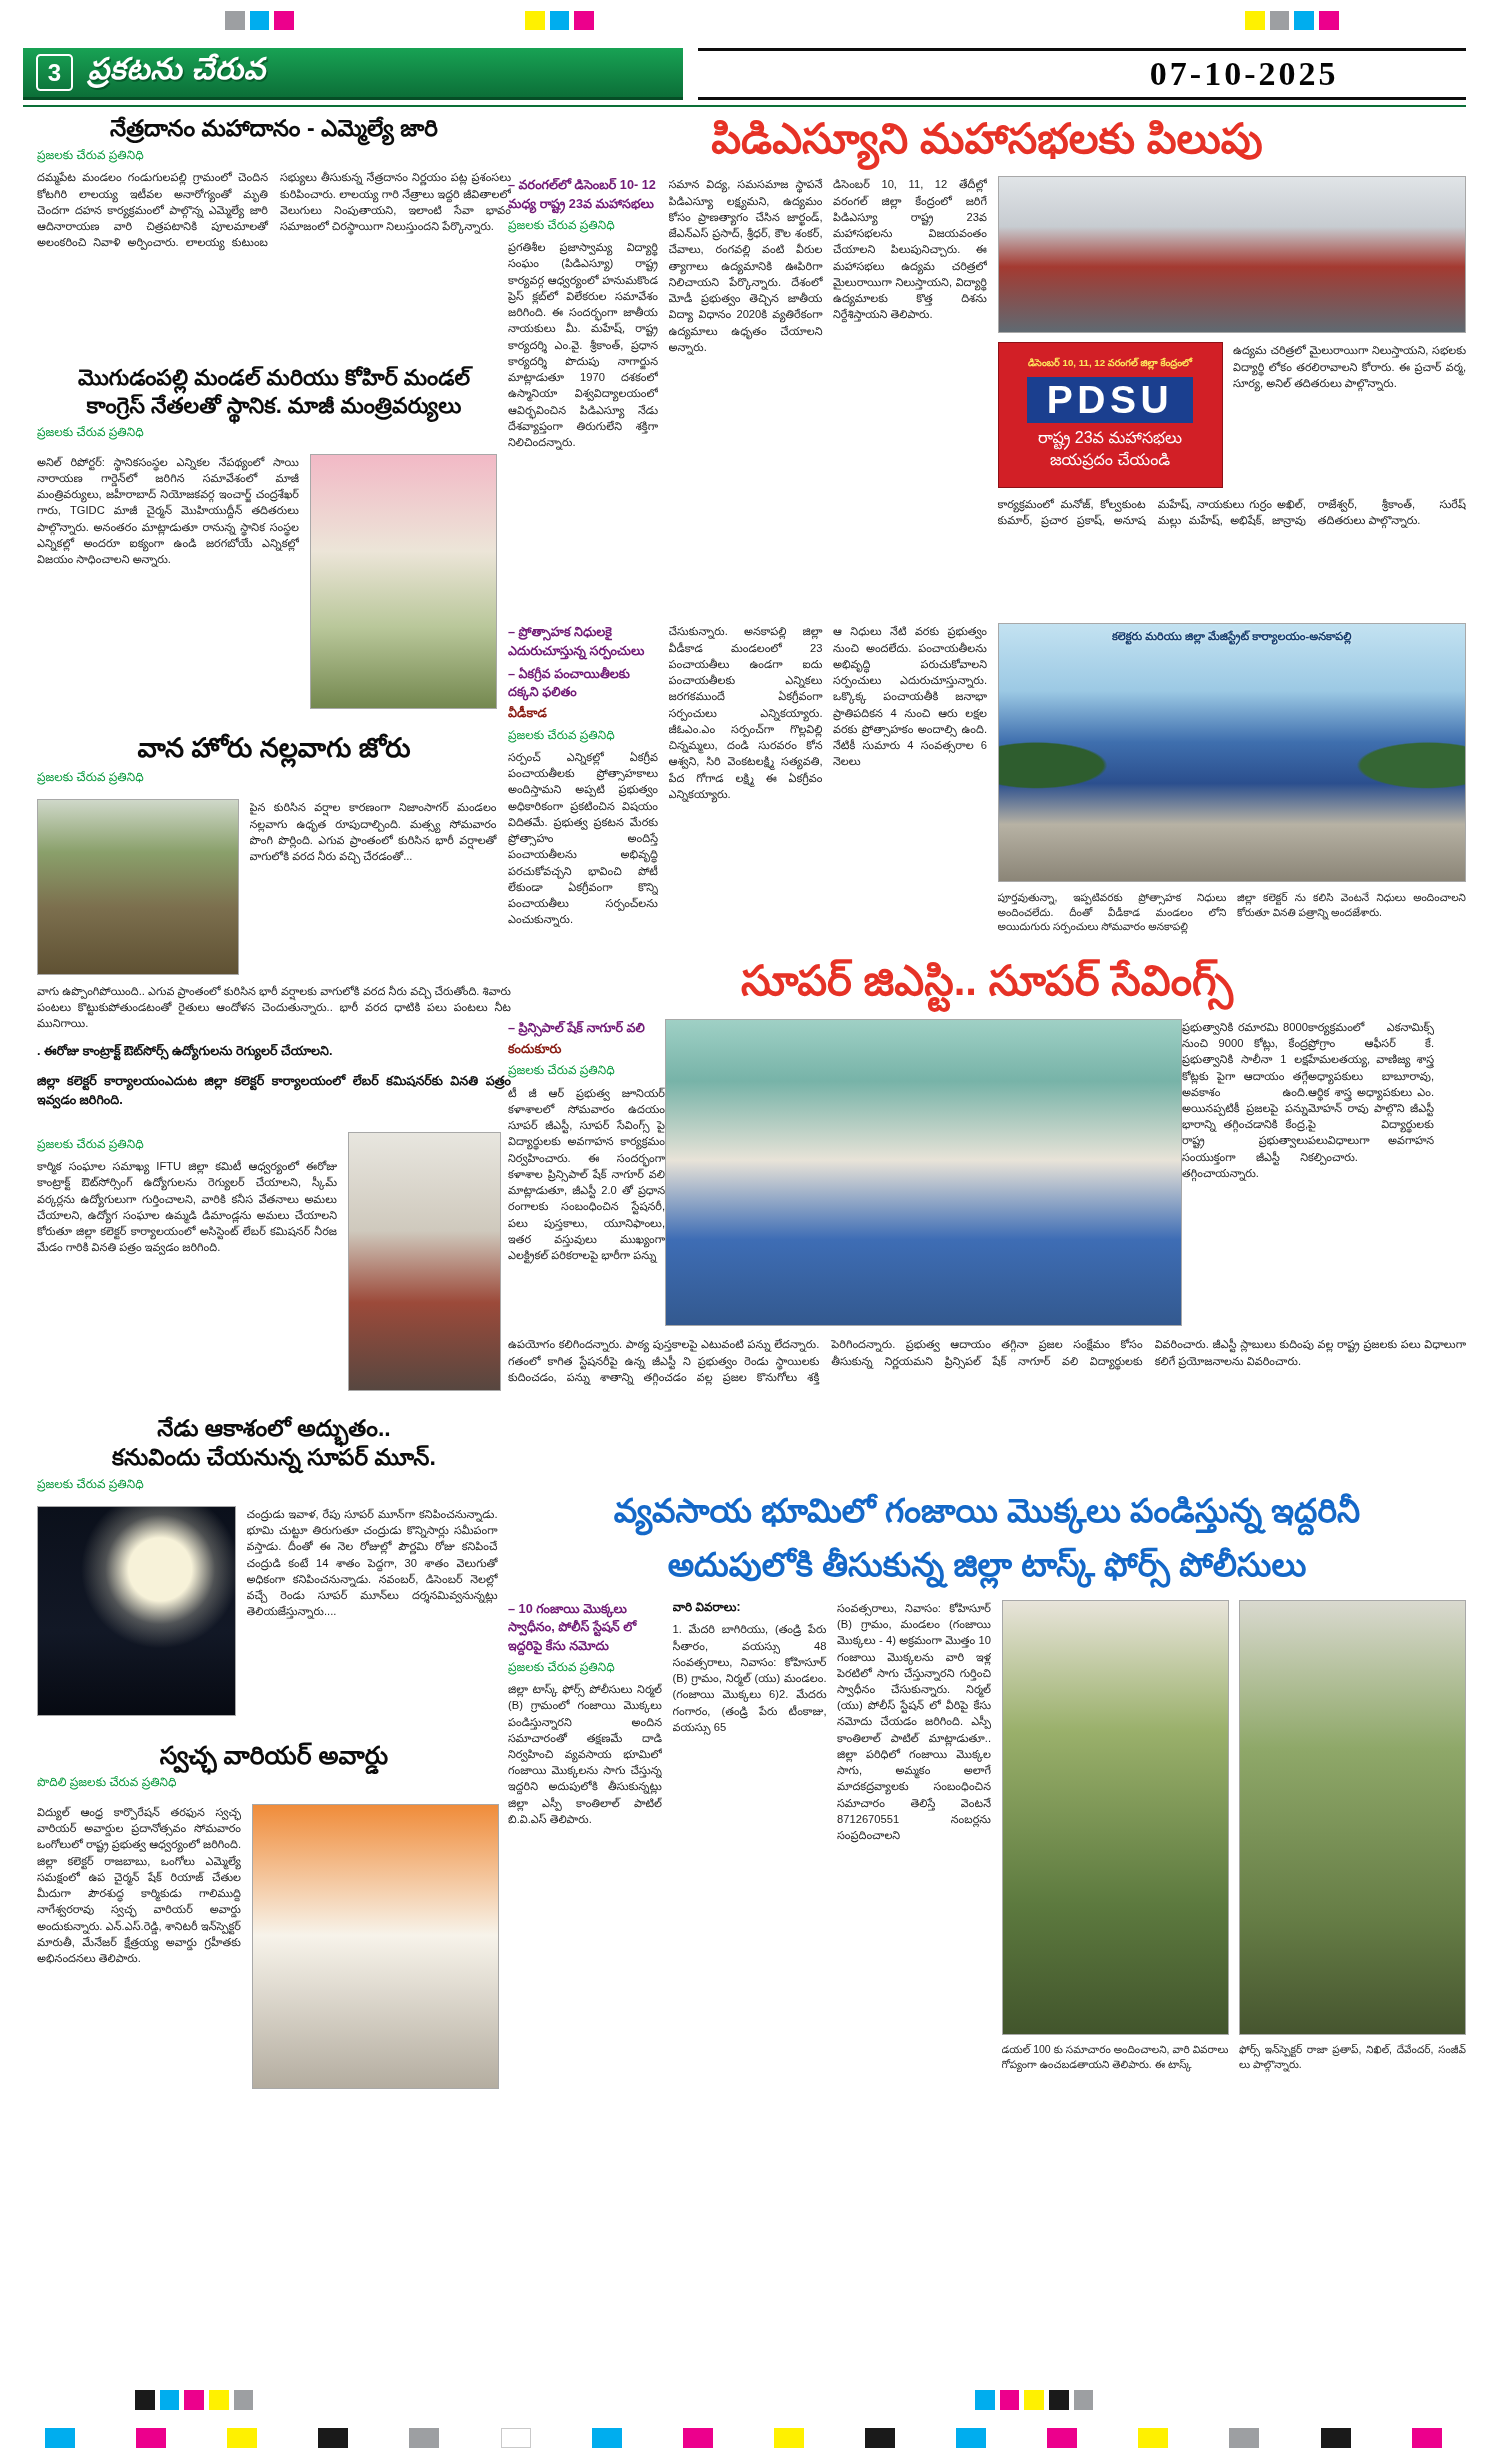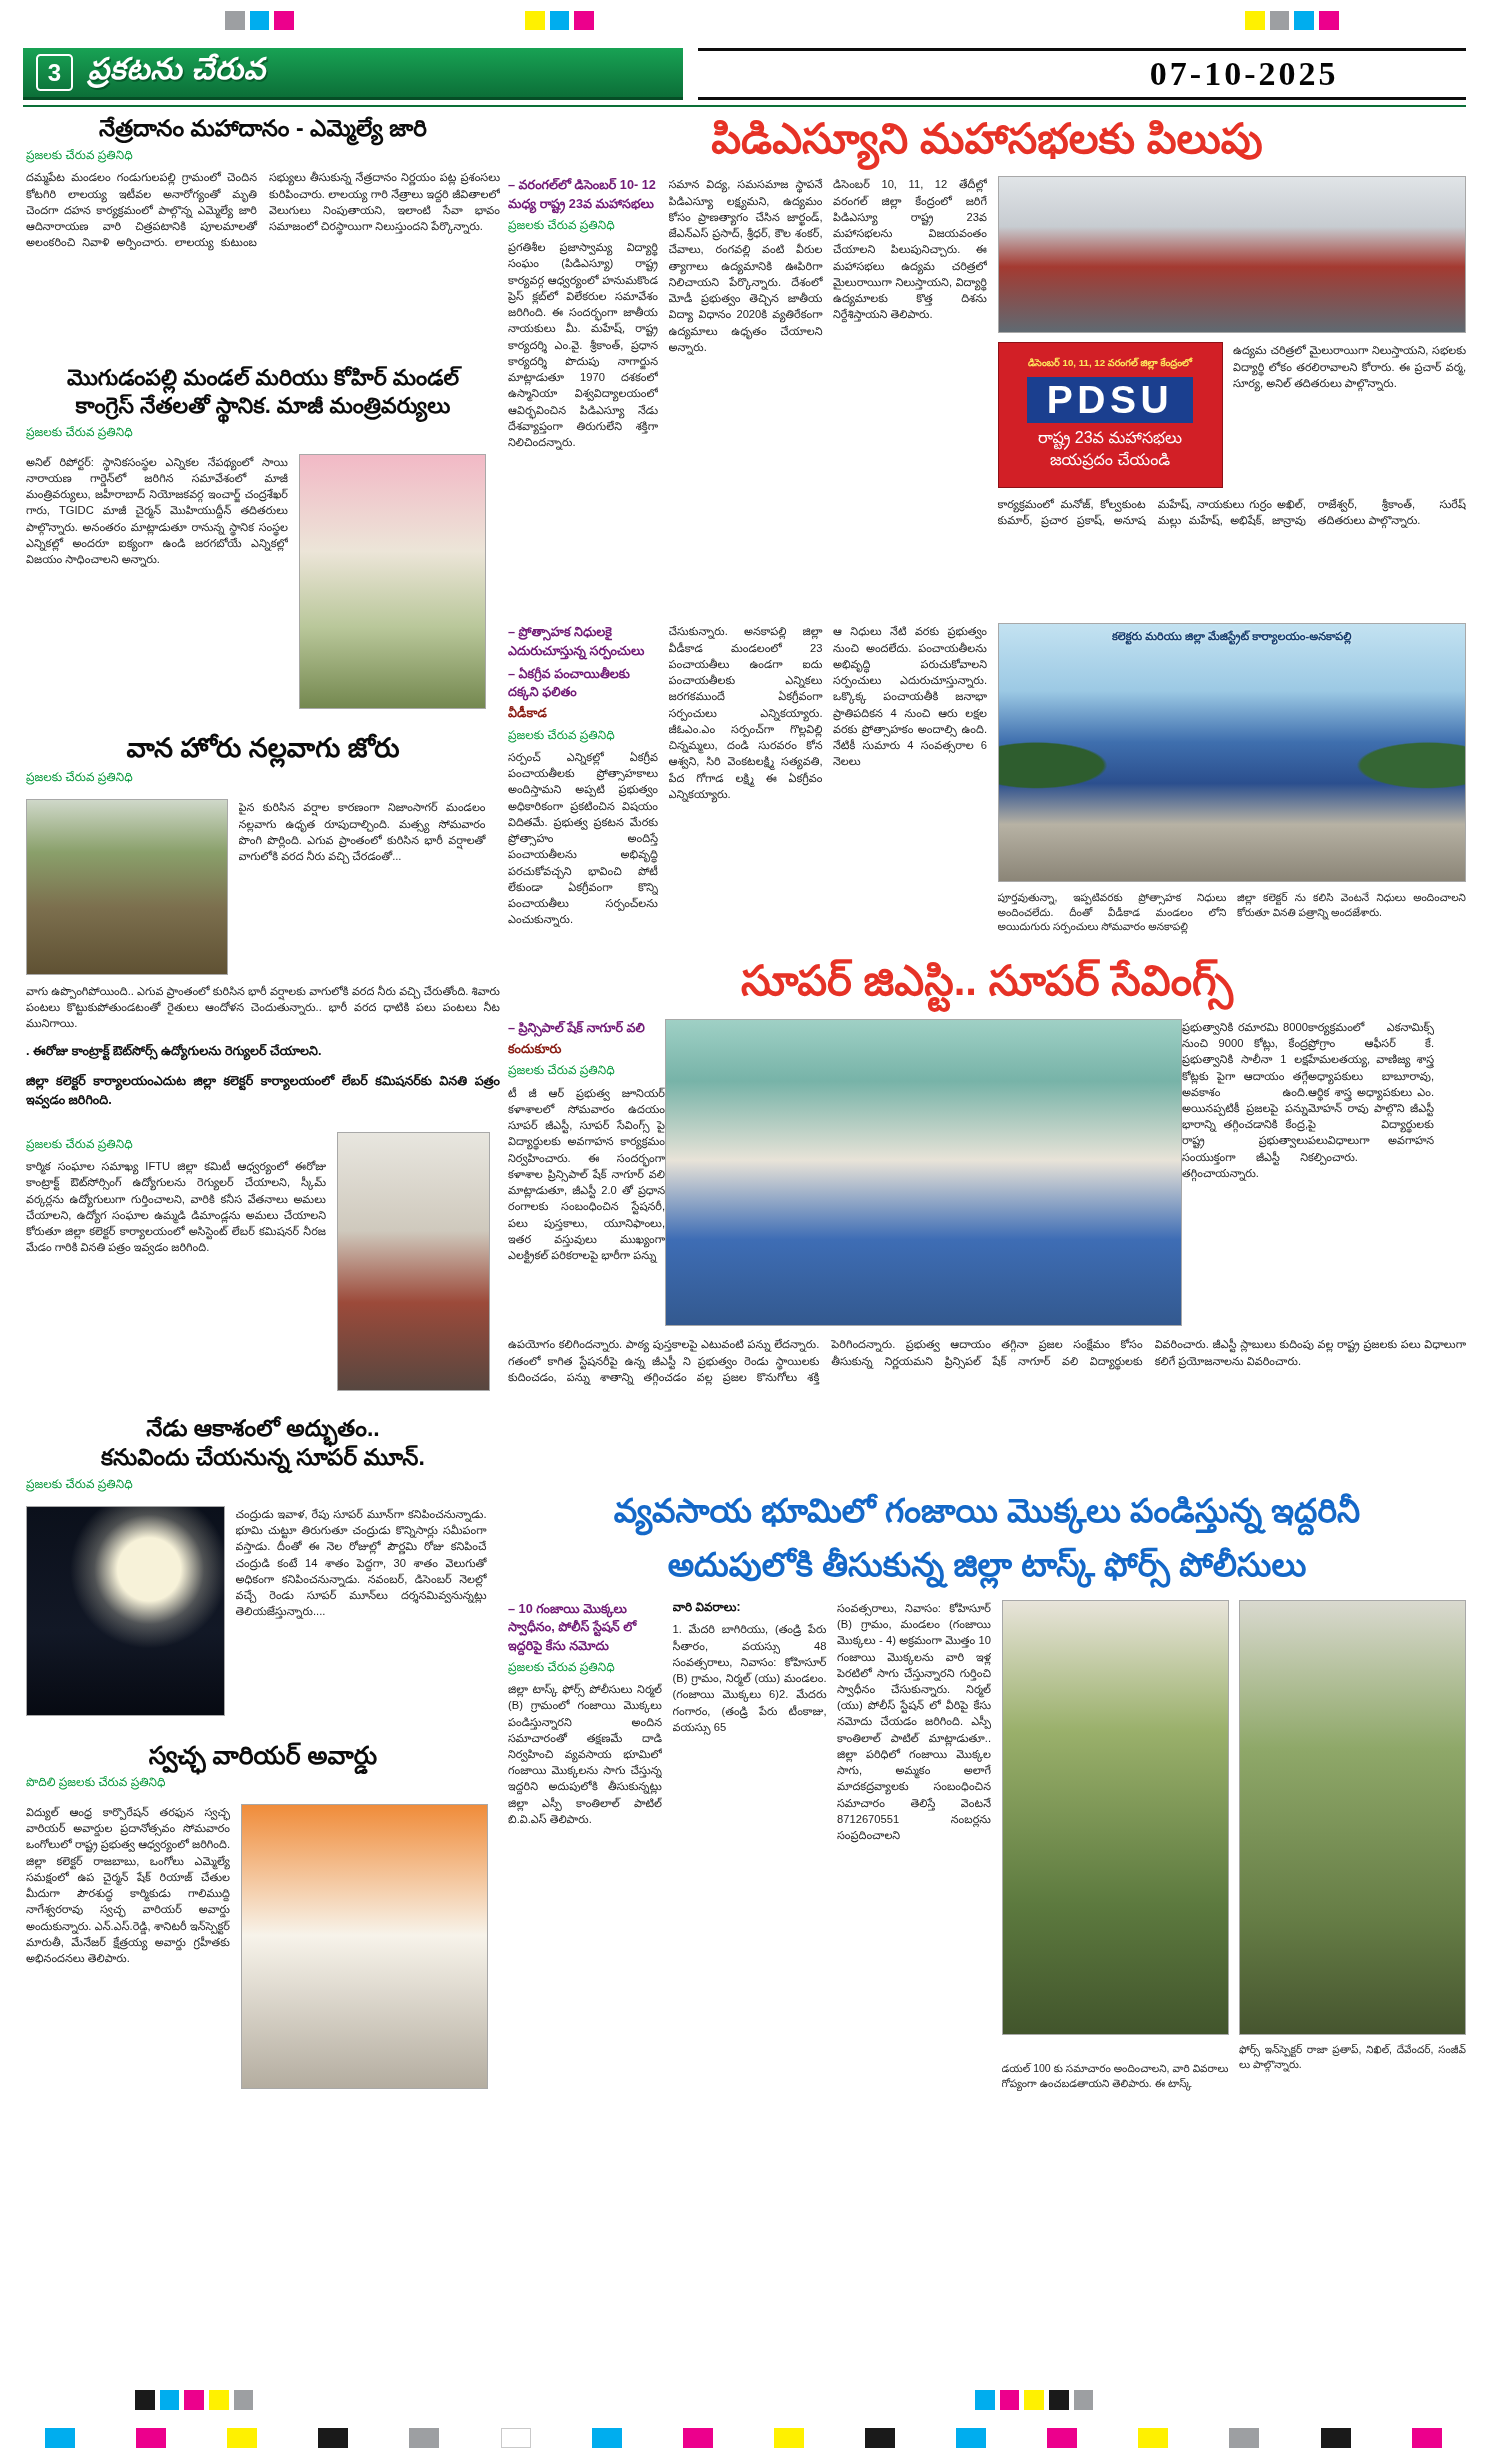--- a/index.html
+++ b/index.html
@@ -36,21 +36,21 @@
   .subhead-red { color:#701a75; font-weight:bold; font-size:12.7px; line-height:1.45; margin-bottom:4.5px; }
   .dateline { color:#8a1c12; font-weight:bold; font-size:12.7px; margin-bottom:3px; }
   .caption { font-size:10.5px; line-height:1.4; color:#222; text-align:justify; white-space:pre-line; }
   .demand { font-size:12.7px; font-weight:bold; color:#111; line-height:1.5; margin-top:10.5px; text-align:justify; }
 
   .h-black { font-weight:bold; color:#0d0d0d; text-align:center; line-height:1.28; }
   .h-red { color:#e63226; font-weight:bold; text-align:center; font-size:42px; line-height:1.2; margin-bottom:12px; }
   .h-blue { color:#1468c8; font-weight:bold; text-align:center; font-size:33px; line-height:1.5; margin-bottom:10.5px; }
 
   
-  .col-left { position:absolute; left:26px; top:114px; width:474px; height:2287px; overflow:hidden; }
+  .col-left { position:absolute; left:37px; top:114px; width:474px; height:2287px; overflow:hidden; }
   .col-right { position:absolute; left:508px; top:114px; width:958px; height:2302px; overflow:hidden; }
   .art { margin-bottom:22.5px; }
   .row { display:flex; gap:10.5px; margin-top:12px; }
   .two-col { column-count:2; column-gap:12px; }
   .three-col { column-count:3; column-gap:12px; }
 
   
   .photo { position:relative; border:0.7px solid #a8a8a8; background:#cfcfcf; overflow:hidden; flex-shrink:0; }
   .ph-congress { background:linear-gradient(180deg,#f2b9c6 0%,#ece5d8 38%,#b9c79a 68%,#74884f 100%); }
   .ph-flood { background:linear-gradient(180deg,#cfd8c9 0%,#8aa06b 30%,#7c6f4e 62%,#5f5133 100%); }
@@ -260,21 +260,21 @@
           <div class="bold-label">వారి వివరాలు:</div>
           <div class="body-txt mt6">1. మేదరి బాగిరియు, (తండ్రి పేరు సీతారం, వయస్సు 48 సంవత్సరాలు, నివాసం: కోహిసూర్ (B) గ్రామం, నిర్మల్ (యు) మండలం. (గంజాయి మొక్కలు 6)2. మేదరు గంగారం, (తండ్రి పేరు టీంకాజు, వయస్సు 65</div>
         </div>
         <div class="colcell body-txt">సంవత్సరాలు, నివాసం: కోహిసూర్ (B) గ్రామం, మండలం (గంజాయి మొక్కలు - 4) అక్రమంగా మొత్తం 10 గంజాయి మొక్కలను వారి ఇళ్ల పెరటిలో సాగు చేస్తున్నారని గుర్తించి స్వాధీనం చేసుకున్నారు. నిర్మల్ (యు) పోలీస్ స్టేషన్ లో వీరిపై కేసు నమోదు చేయడం జరిగింది. ఎస్పీ కాంతిలాల్ పాటిల్ మాట్లాడుతూ.. జిల్లా పరిధిలో గంజాయి మొక్కల సాగు, అమ్మకం అలాగే మాదకద్రవ్యాలకు సంబంధించిన సమాచారం తెలిస్తే వెంటనే 8712670551 నంబర్లను సంప్రదించాలని</div>
         <div class="colcell">
           <div class="row" style="margin-top:0;">
             <figure class="photo ph-ganja1" style="width:227px; height:435px;"></figure>
             <figure class="photo ph-ganja2" style="width:227px; height:435px;"></figure>
           </div>
           <div class="row" style="margin-top:7.5px;">
-            <div class="caption" style="width:227px;margin-top:19px;">డయల్ 100 కు సమాచారం అందించాలని, వారి వివరాలు గోప్యంగా ఉంచబడతాయని తెలిపారు. ఈ టాస్క్</div>
+            <div class="caption" style="width:227px;">డయల్ 100 కు సమాచారం అందించాలని, వారి వివరాలు గోప్యంగా ఉంచబడతాయని తెలిపారు. ఈ టాస్క్</div>
             <div class="caption" style="width:227px;">ఫోర్స్ ఇన్‌స్పెక్టర్ రాజా ప్రతాప్, నిఖిల్, దేవేందర్, సంజీవ్ లు పాల్గొన్నారు.</div>
           </div>
         </div>
       </div>
     </article>
 
   </section>
 
   <div class="regrow" style="left:135px; top:2390px;">
     <span class="rm bk"></span>

